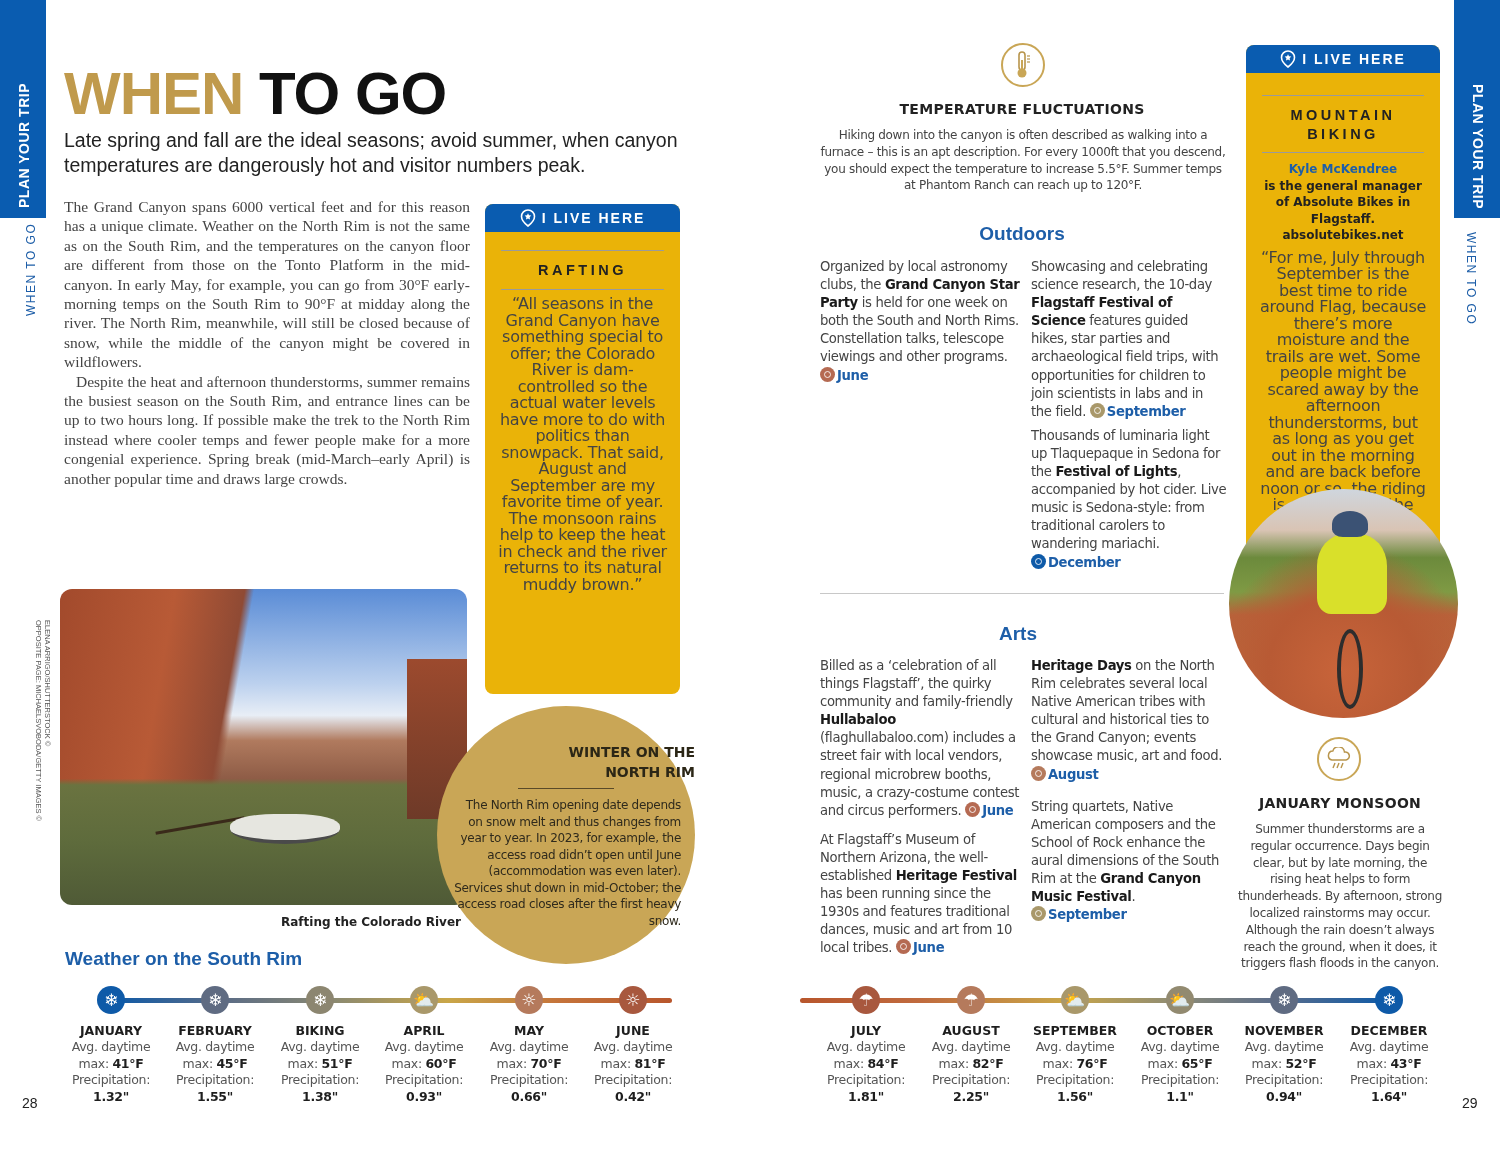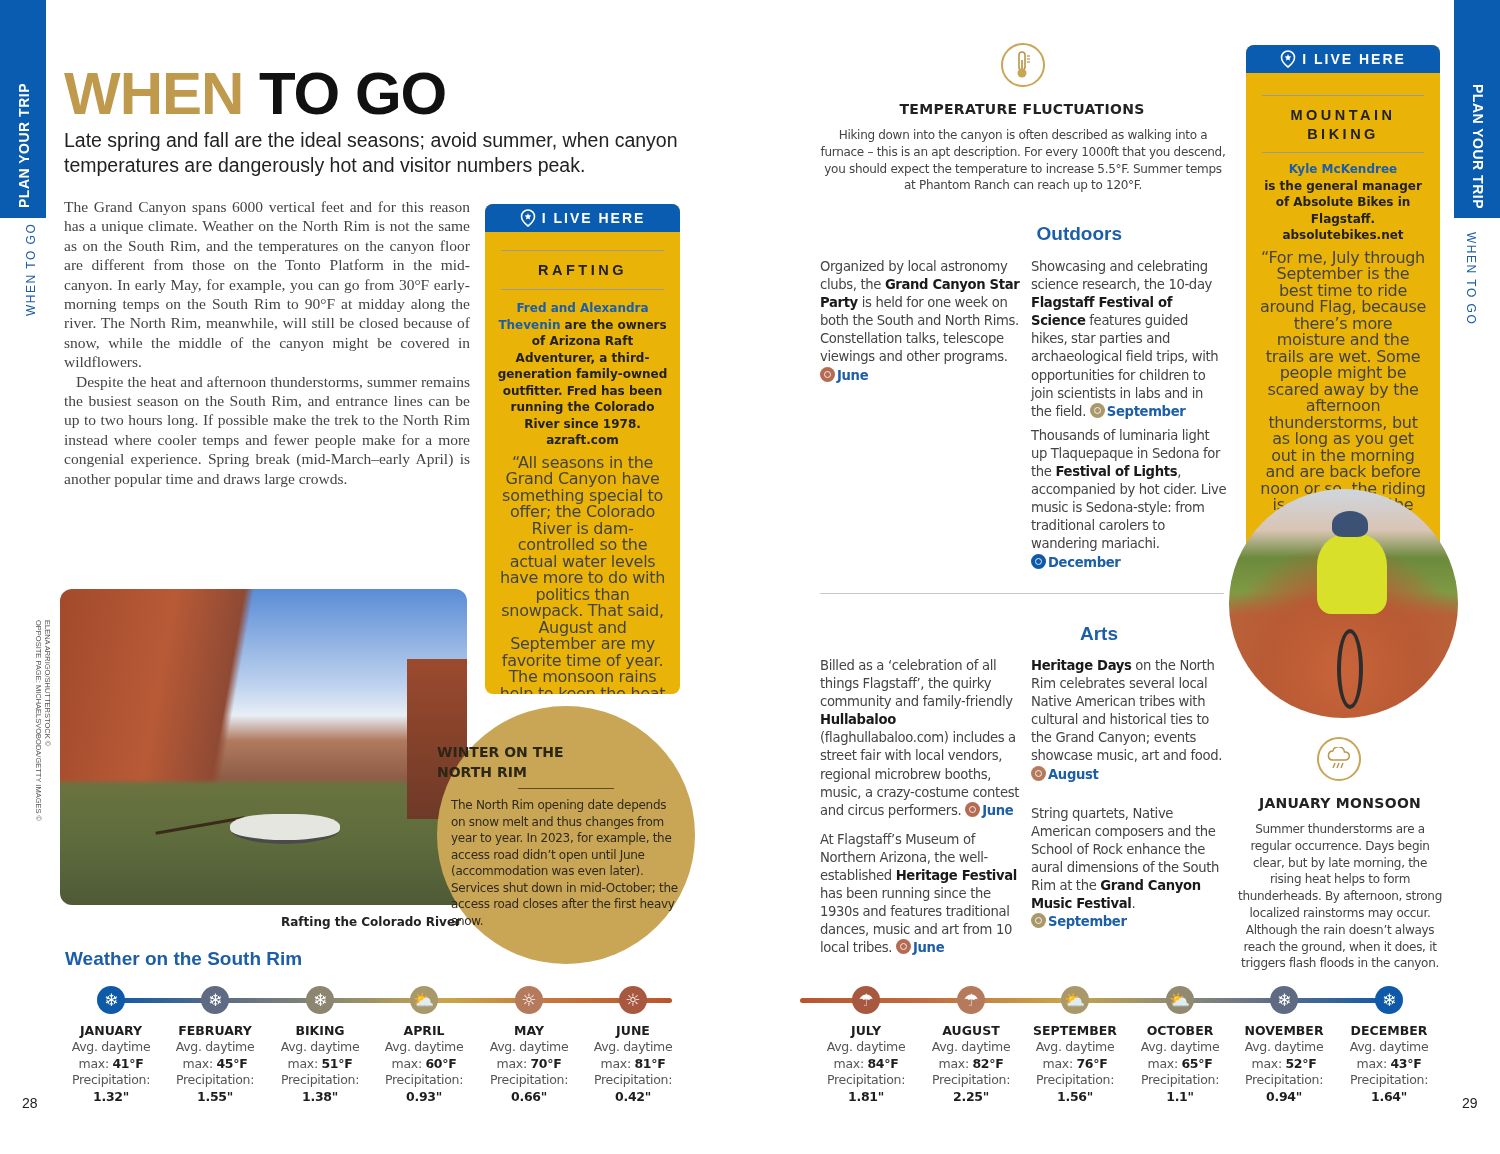--- a/index.html
+++ b/index.html
@@ -43,31 +43,31 @@
       linear-gradient(100deg, #a24a2c 0%, #b85a36 25%, #8f4a34 40%, rgba(0,0,0,0) 42%),
       linear-gradient(180deg, #5a8cd6 0%, #bcd1ee 30%, #e8eef6 40%, #b07a5e 48%, #8e5c46 60%);
   }
   .photo-raft .cliff-r { position: absolute; right: 0; top: 70px; width: 60px; height: 160px; background: linear-gradient(180deg, #9c4a2e, #6e3a28); }
   .photo-raft .raft { position: absolute; left: 170px; top: 225px; width: 110px; height: 30px; border-radius: 40% 40% 50% 50%; background: #e6e6e0; border-bottom: 4px solid #4a4a4a; }
   .photo-raft .oar { position: absolute; left: 95px; top: 235px; width: 90px; height: 3px; background: #3a2a1a; transform: rotate(-10deg); }
   .photo-credit { position: absolute; left: 36px; top: 618px; font-family: "Liberation Sans", sans-serif; font-size: 7.5px; color: #555; line-height: 9px; white-space: nowrap; }
   .photo-caption { position: absolute; left: 281px; top: 915px; font-family: "DejaVu Sans", sans-serif; font-weight: bold; font-size: 12px; color: #222; }
 
   
-  .winter { position: absolute; left: 437px; top: 706px; width: 258px; height: 258px; border-radius: 50%; background: #c9a656; text-align: left; }
+  .winter { position: absolute; left: 437px; top: 706px; width: 258px; height: 258px; border-radius: 50%; background: #c9a656; text-align: right; }
   .winter-title { font-family: "DejaVu Sans", sans-serif; font-weight: bold; font-size: 14px; line-height: 20px; color: #2b2616; margin-top: 36px; }
   .winter-rule { width: 96px; height: 1px; background: #5a4a28; margin: 6px auto 8px; }
   .winter-body { font-family: "DejaVu Sans", sans-serif; font-size: 12px; line-height: 16.5px; color: #2f2a1c; padding: 0 14px; letter-spacing: -0.3px; }
 
   
   .circle-icon { position: absolute; width: 44px; height: 44px; border-radius: 50%; border: 2px solid #c9a656; display: flex; align-items: center; justify-content: center; }
   .feature-title { position: absolute; font-family: "DejaVu Sans", sans-serif; font-weight: bold; font-size: 14px; color: #222; letter-spacing: 0.3px; text-align: center; }
   .feature-body { position: absolute; font-family: "DejaVu Sans", sans-serif; font-size: 12px; line-height: 16.8px; color: #444; text-align: center; letter-spacing: -0.3px; }
 
-  .section-head { position: absolute; font-family: "Liberation Sans", sans-serif; font-weight: bold; font-size: 19px; color: #1d5ea8; text-align: right; }
+  .section-head { position: absolute; font-family: "Liberation Sans", sans-serif; font-weight: bold; font-size: 19px; color: #1d5ea8; text-align: center; }
   .event-col { position: absolute; font-family: "DejaVu Sans", sans-serif; font-size: 13.2px; line-height: 18.1px; color: #444; letter-spacing: -0.35px; }
   .event-col p { margin-bottom: 6px; }
   .event-col b { color: #1a1a1a; }
   .month-tag { color: #1d5ea8; font-weight: bold; white-space: nowrap; }
   .mini-icon { display: inline-block; width: 15px; height: 15px; border-radius: 50%; vertical-align: -2px; margin-right: 2px; position: relative; }
   .mini-icon::after { content: ""; position: absolute; left: 4px; top: 4px; width: 7px; height: 7px; border-radius: 50%; border: 1.5px solid rgba(255,255,255,0.85); box-sizing: border-box; }
   .divider { position: absolute; left: 820px; top: 593px; width: 404px; height: 1px; background: #c8c8c8; }
 
   .bike-photo { position: absolute; left: 1229px; top: 489px; width: 229px; height: 229px; border-radius: 50%; overflow: hidden;
     background: radial-gradient(circle at 50% 80%, #c8643a 0%, #b85a34 35%, rgba(0,0,0,0) 60%),
@@ -119,21 +119,20 @@
     <svg class="pin-icon" viewBox="0 0 16 18">
         <path d="M8 1a6.5 6.5 0 0 0-6.5 6.5C1.5 12 8 17 8 17s6.5-5 6.5-9.5A6.5 6.5 0 0 0 8 1z" fill="none" stroke="#fff" stroke-width="1.6"></path>
         <path d="M8 4.2l1 2.1 2.3.3-1.7 1.6.4 2.3L8 9.4l-2 1.1.4-2.3-1.7-1.6 2.3-.3z" fill="#fff"></path>
       </svg>
     <span>I LIVE HERE</span>
   </div>
   <div style="height:18px"></div>
   <div class="live-rule"></div>
   <div class="live-topic">RAFTING</div>
   <div class="live-rule"></div>
-  <div class="live-person"><span class="name">Fred and Alexandra Thevenin</span><span> are the owners of Arizona Raft Adventurer, a third-generation family-owned outfitter. Fred has been running the Colorado River since 1978. azraft.com</span></div>
   <div class="live-quote">“All seasons in the Grand Canyon have something special to offer; the Colorado River is dam-controlled so the actual water levels have more to do with politics than snowpack. That said, August and September are my favorite time of year. The monsoon rains help to keep the heat in check and the river returns to its natural muddy brown.”</div>
 </div>
 
 <div class="photo-raft">
   <div class="cliff-r"></div>
   <div class="oar"></div>
   <div class="raft"></div>
 </div>
 <div class="photo-credit vr" style="left:52px; top:620px;">
   <div>ELENA ARRIGO/SHUTTERSTOCK ©</div>
@@ -173,21 +172,21 @@
 </div>
 
 <div class="divider"></div>
 
 <div class="section-head" style="left:918px; top:623px; width:200px;">Arts</div>
 <div class="event-col" style="left:820px; top:657px; width:200px;">
   <p style="margin-bottom:11px"><span>Billed as a ‘celebration of all things Flagstaff’, the quirky community and family-friendly </span><b>Hullabaloo</b><span> (flaghullabaloo.com) includes a street fair with local vendors, regional microbrew booths, music, a crazy-costume contest and circus performers. </span><span class="month-tag"><span class="mini-icon" style="background:#b56a52"></span><span>June</span></span></p>
   <p><span>At Flagstaff’s Museum of Northern Arizona, the well-established </span><b>Heritage Festival</b><span> has been running since the 1930s and features traditional dances, music and art from 10 local tribes. </span><span class="month-tag"><span class="mini-icon" style="background:#b56a52"></span><span>June</span></span></p>
 </div>
 <div class="event-col" style="left:1031px; top:657px; width:196px;">
-  <p style="margin-bottom:21px"><span></span><b>Heritage Days</b><span> on the North Rim celebrates several local Native American tribes with cultural and historical ties to the Grand Canyon; events showcase music, art and food. </span><span class="month-tag"><span class="mini-icon" style="background:#b57a5c"></span><span>August</span></span></p>
+  <p style="margin-bottom:14px"><span></span><b>Heritage Days</b><span> on the North Rim celebrates several local Native American tribes with cultural and historical ties to the Grand Canyon; events showcase music, art and food. </span><span class="month-tag"><span class="mini-icon" style="background:#b57a5c"></span><span>August</span></span></p>
   <p><span>String quartets, Native American composers and the School of Rock enhance the aural dimensions of the South Rim at the </span><b>Grand Canyon Music Festival</b><span>. </span><span class="month-tag"><span class="mini-icon" style="background:#a9986a"></span><span>September</span></span></p>
 </div>
 
 <div class="live-box" style="left:1246px; top:45px; width:194px; height:560px;">
   <div class="live-head">
     <svg class="pin-icon" viewBox="0 0 16 18">
         <path d="M8 1a6.5 6.5 0 0 0-6.5 6.5C1.5 12 8 17 8 17s6.5-5 6.5-9.5A6.5 6.5 0 0 0 8 1z" fill="none" stroke="#fff" stroke-width="1.6"></path>
         <path d="M8 4.2l1 2.1 2.3.3-1.7 1.6.4 2.3L8 9.4l-2 1.1.4-2.3-1.7-1.6 2.3-.3z" fill="#fff"></path>
       </svg>
     <span>I LIVE HERE</span>

